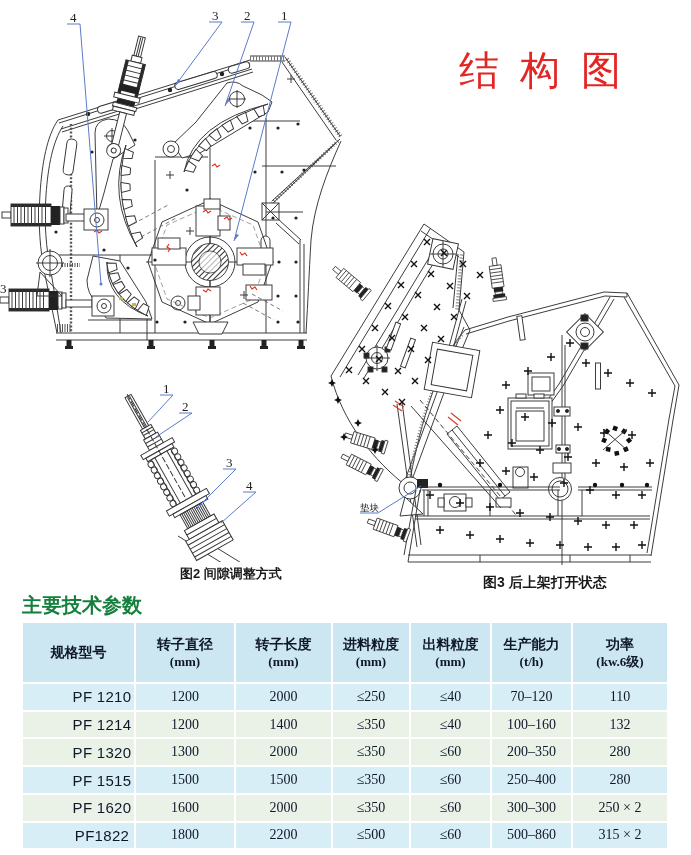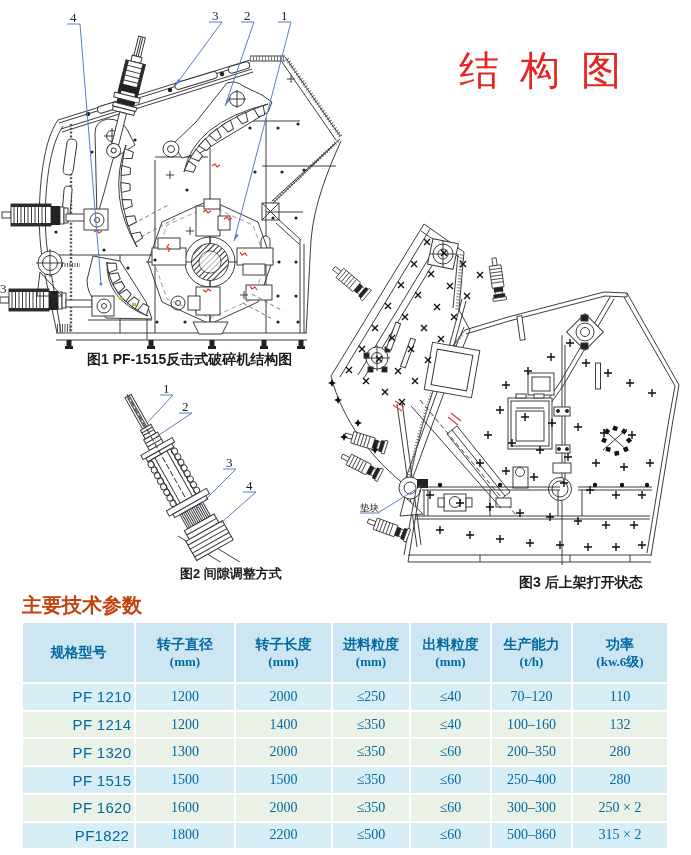--- a/index.html
+++ b/index.html
@@ -6,23 +6,23 @@
   .page{position:relative;width:691px;height:855px;background:#ffffff;overflow:hidden;
         font-family:"Liberation Sans",sans-serif;}
   .abs{position:absolute;}
   .title{left:459px;top:43px;color:#e32624;font-size:40px;font-weight:normal;
          letter-spacing:21px;white-space:nowrap;}
   .dln{stroke:#333333;stroke-width:0.95;fill:none;}
   .dfw{stroke:#333333;stroke-width:0.95;fill:#fff;}
   .blu{stroke:#5b7cc8;stroke-width:1;fill:none;}
   .num{font-family:"Liberation Serif",serif;font-size:13px;fill:#222;}
   .cap{font-weight:bold;color:#1a1a1a;font-size:14px;white-space:nowrap;}
-  .sect{left:22px;top:592px;color:#c2410c;font-size:20px;font-weight:bold;letter-spacing:0px;}
+  .sect{left:22px;top:592px;color:#15803d;font-size:20px;font-weight:bold;letter-spacing:0px;}
   table.params{position:absolute;left:23px;top:623px;width:644px;height:225px;
-        border-collapse:collapse;table-layout:fixed;font-size:14px;color:#0369a1;}
+        border-collapse:collapse;table-layout:fixed;font-size:14px;color:#0f172a;}
   table.params td{text-align:center;vertical-align:middle;padding:0;
         font-family:"Liberation Serif",serif;border-right:2px solid #fff;}
   table.params td:last-child{border-right:none;}
   table.params tr.hd td{height:59px;background:#cde7f2;font-weight:bold;
         font-family:"Liberation Sans",sans-serif;font-size:14px;line-height:17px;}
   table.params tr.hd td .sub{font-family:"Liberation Serif",serif;font-weight:bold;font-size:13px;}
   table.params tr.r td{border-top:2px solid #fff;}
   table.params tr.b td{background:#d8eef7;}
   table.params tr.g td{background:#eaf1e7;}
   table.params td.mod{font-family:"Liberation Sans",sans-serif;font-size:15px;letter-spacing:0.3px;padding-left:47px;}
@@ -377,21 +377,20 @@
 
     <text class="num" x="244" y="20">2</text>
     <polyline class="blu" points="241,22 254,22 225,106"></polyline>
     <polygon points="225,106 230,100 227,99" fill="#5b7cc8"></polygon>
 
     <text class="num" x="281" y="20">1</text>
     <polyline class="blu" points="278,22 291,22 234,241"></polyline>
     <polygon points="234,241 239,235 236,234" fill="#5b7cc8"></polygon>
   </svg>
 
-  <div class="abs cap" style="left:87px;top:351px;font-size:14px;">图1 PF-1515反击式破碎机结构图</div>
 
   <svg class="abs" style="left:90px;top:380px" width="190" height="182" viewBox="0 0 190 182">
 
     <line class="dln" x1="96" y1="149" x2="166" y2="192"></line>
     <line class="dln" x1="88" y1="156" x2="158" y2="199"></line>
 
     <g transform="translate(38,16) rotate(-29.4)">
 
       <rect class="dfw" x="-3.5" y="0" width="7" height="36"></rect>
       <line class="dln" x1="-1.2" y1="1" x2="-1.2" y2="36"></line>
@@ -747,21 +746,21 @@
     </g>
     <g fill="#111">
       <path d="M18,201 L19.3,203.7 L22,205 L19.3,206.3 L18,209 L16.7,206.3 L14,205 L16.7,203.7 Z"></path>
       <path d="M38,224 L39.3,226.7 L42,228 L39.3,229.3 L38,232 L36.7,229.3 L34,228 L36.7,226.7 Z"></path>
       <path d="M24,238 L25.3,240.7 L28,242 L25.3,243.3 L24,246 L22.7,243.3 L20,242 L22.7,240.7 Z"></path>
       <path d="M55,251 L56.3,253.7 L59,255 L56.3,256.3 L55,259 L53.7,256.3 L51,255 L53.7,253.7 Z"></path>
       <path d="M12,184 L13.3,186.7 L16,188 L13.3,189.3 L12,192 L10.7,189.3 L8,188 L10.7,186.7 Z"></path>
     </g>
   </svg>
 
-  <div class="abs cap" style="left:483px;top:574px;font-size:14px;margin-left:36px;">图3  后上架打开状态</div>
+  <div class="abs cap" style="left:483px;top:574px;font-size:14px;">图3  后上架打开状态</div>
 
   <div class="abs sect">主要技术参数</div>
 
   <table class="params">
     <colgroup>
       <col style="width:112px">
         <col style="width:100px">
         <col style="width:97px">
       <col style="width:78px">
         <col style="width:81px">

